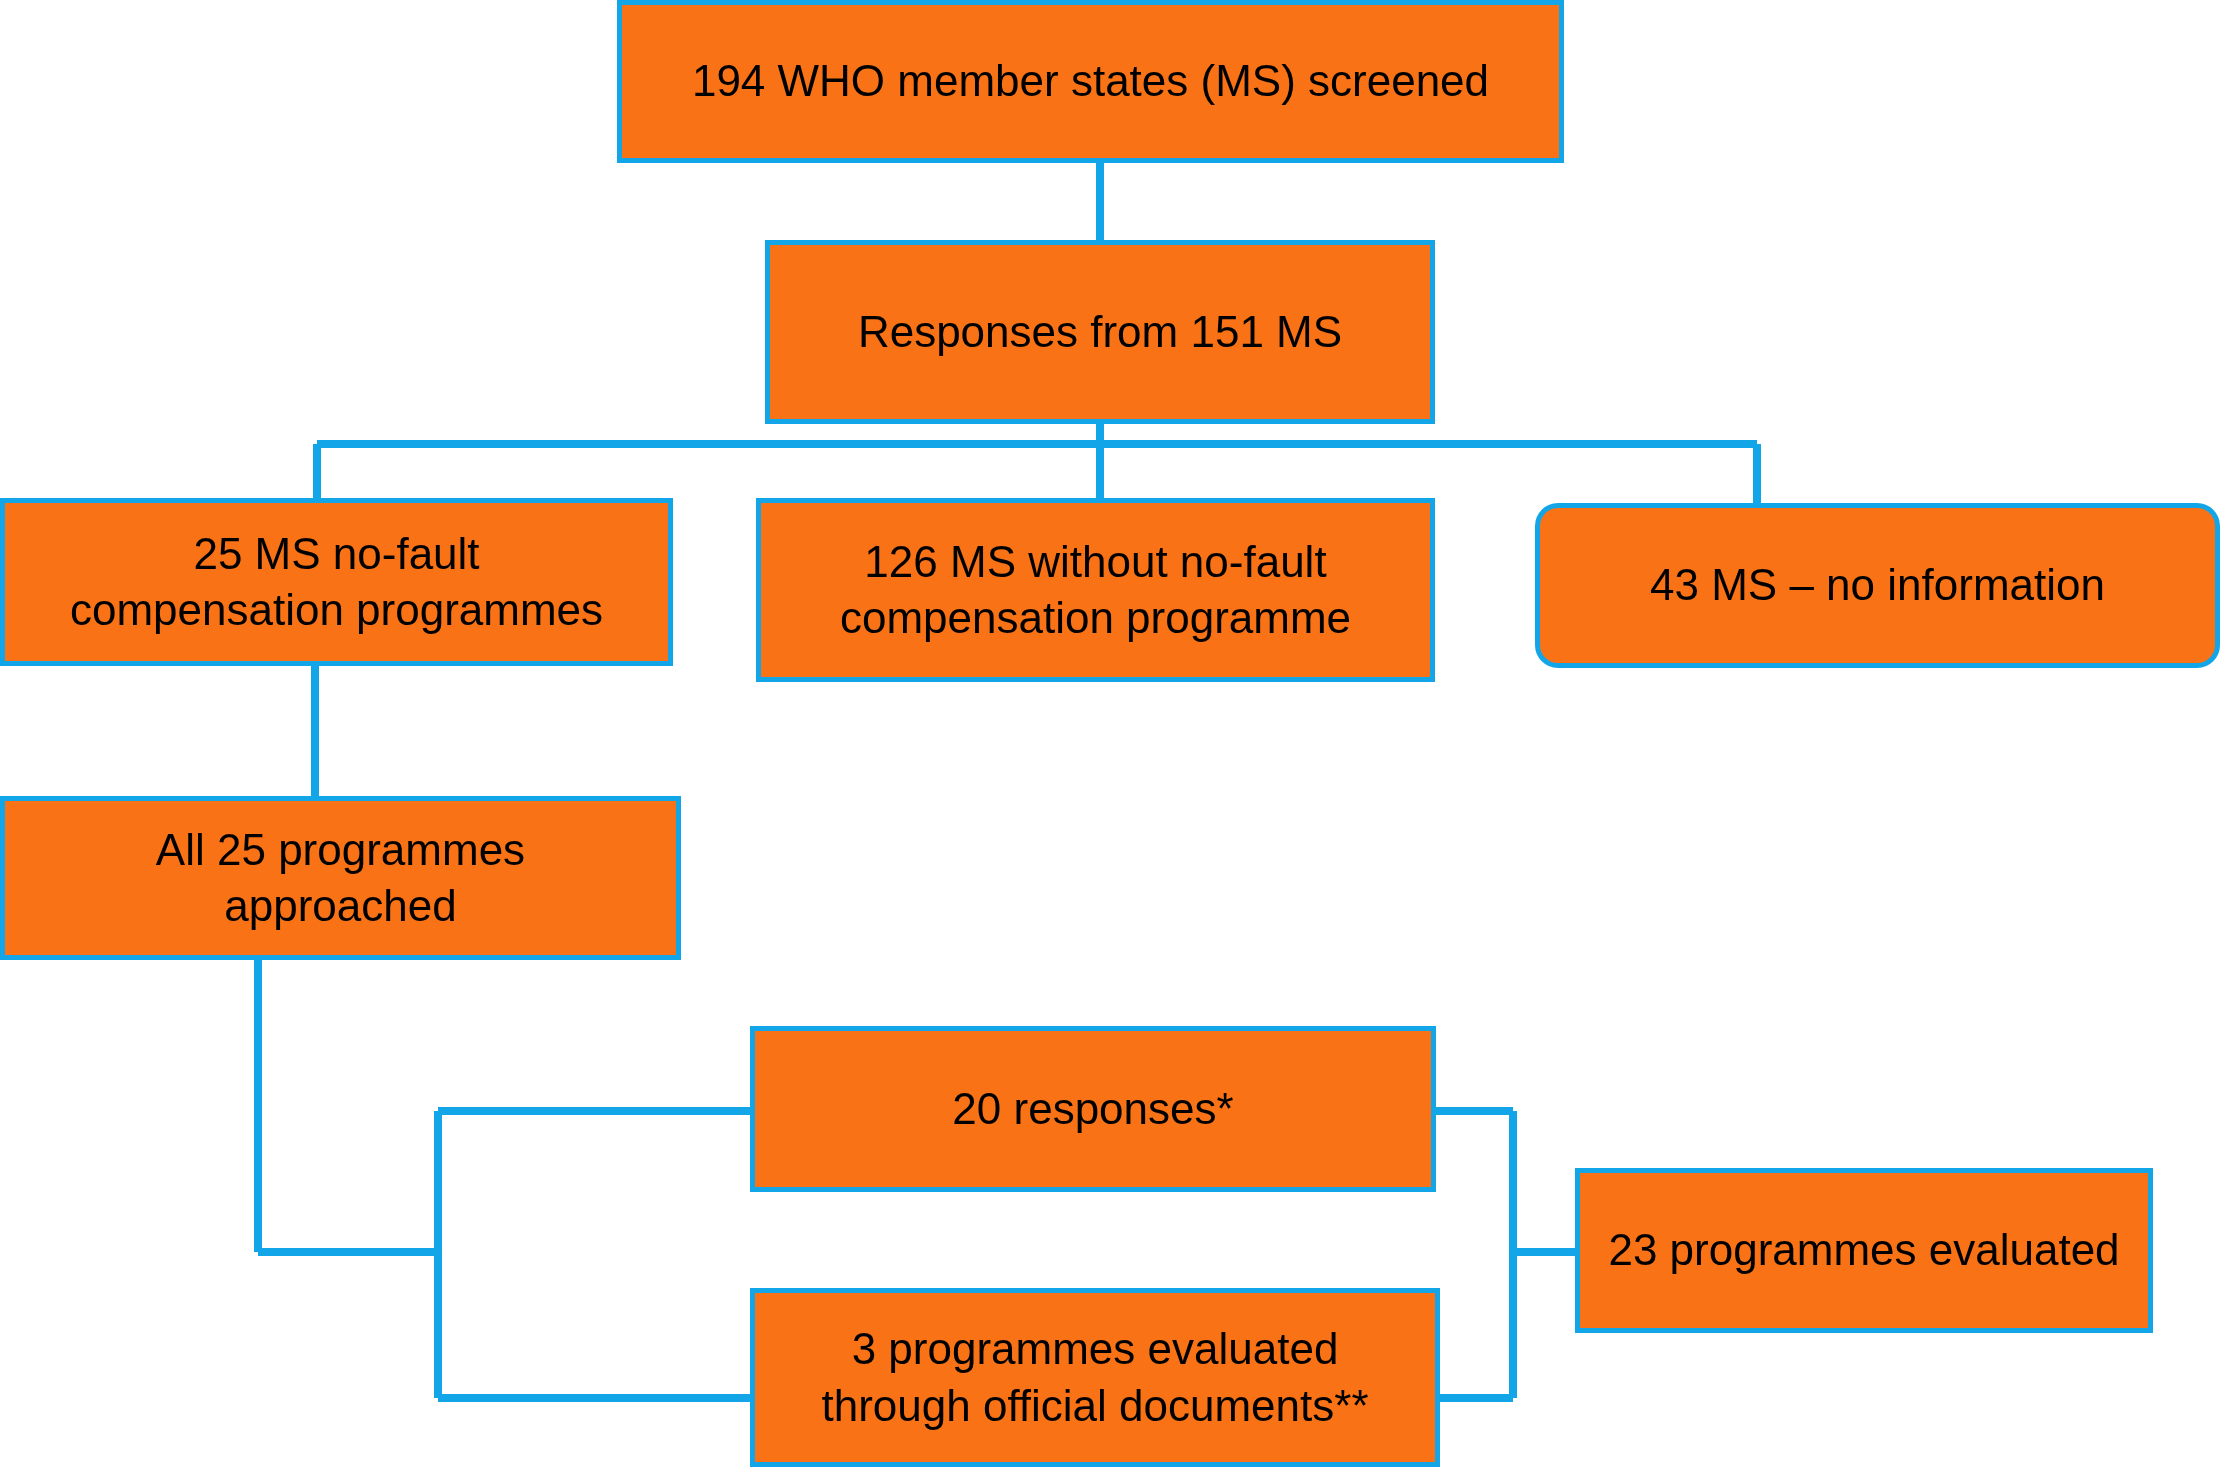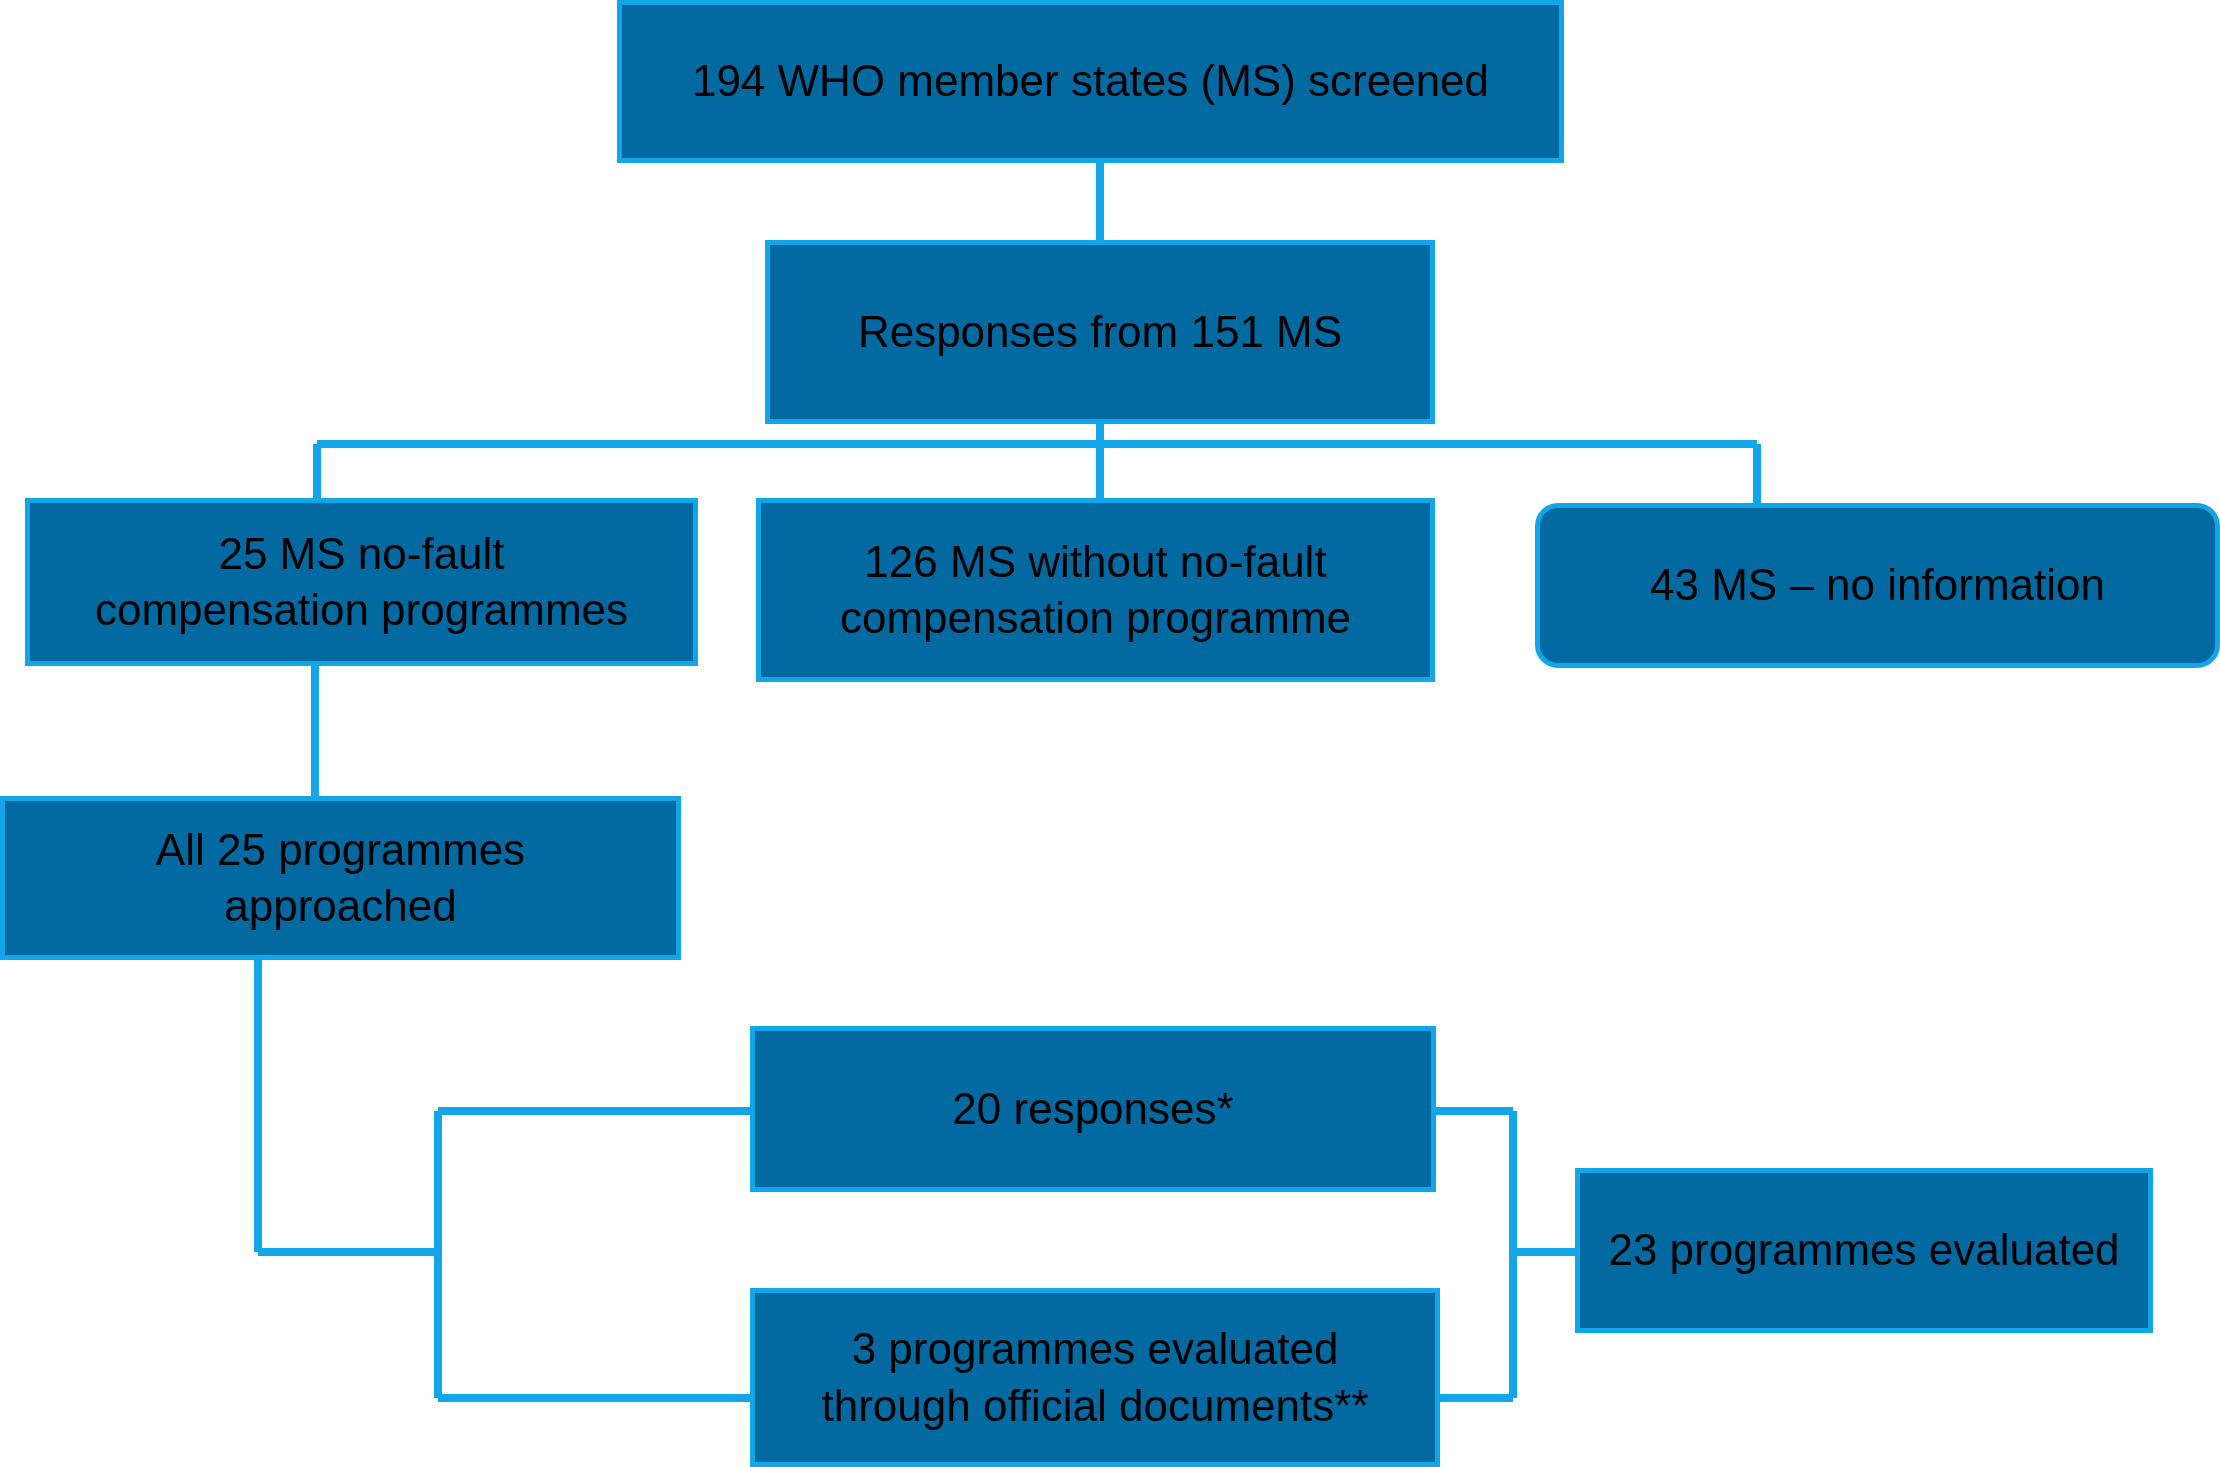--- a/index.html
+++ b/index.html
@@ -19,21 +19,21 @@
     position: absolute;
     left: 0;
     top: 0;
     width: 2220px;
     height: 1467px;
   }
   .node {
     position: absolute;
     box-sizing: border-box;
     border: 5px solid #12A5E8;
-    background: #0369a1;
+    background: #f97316;
     display: flex;
     align-items: center;
     justify-content: center;
     text-align: center;
     color: #000000;
     font-family: "Liberation Sans", sans-serif;
     font-size: 44px;
     line-height: 1.28;
     z-index: 2;
   }
@@ -70,21 +70,21 @@
     </svg>
 
   <div class="node" style="left: 617px; top: 0px; width: 947px; height: 163px; border-color: rgb(18, 165, 232);">
     <span class="node-label">194 WHO member states (MS) screened</span>
   </div>
 
   <div class="node" style="left: 765px; top: 240px; width: 670px; height: 184px; border-color: rgb(18, 165, 232);">
     <span class="node-label">Responses from 151 MS</span>
   </div>
 
-  <div class="node" style="left: 0px; top: 498px; width: 673px; height: 168px; border-color: rgb(18, 165, 232); margin-left: 25px;">
+  <div class="node" style="left: 0px; top: 498px; width: 673px; height: 168px; border-color: rgb(18, 165, 232);">
     <span class="node-label">25 MS no-fault
 compensation programmes</span>
   </div>
 
   <div class="node" style="left: 756px; top: 498px; width: 679px; height: 184px; border-color: rgb(18, 165, 232);">
     <span class="node-label">126 MS without no-fault
 compensation programme</span>
   </div>
 
   <div class="node" style="left: 1535px; top: 503px; width: 685px; height: 165px; border-color: rgb(18, 165, 232); border-radius: 23px;">

